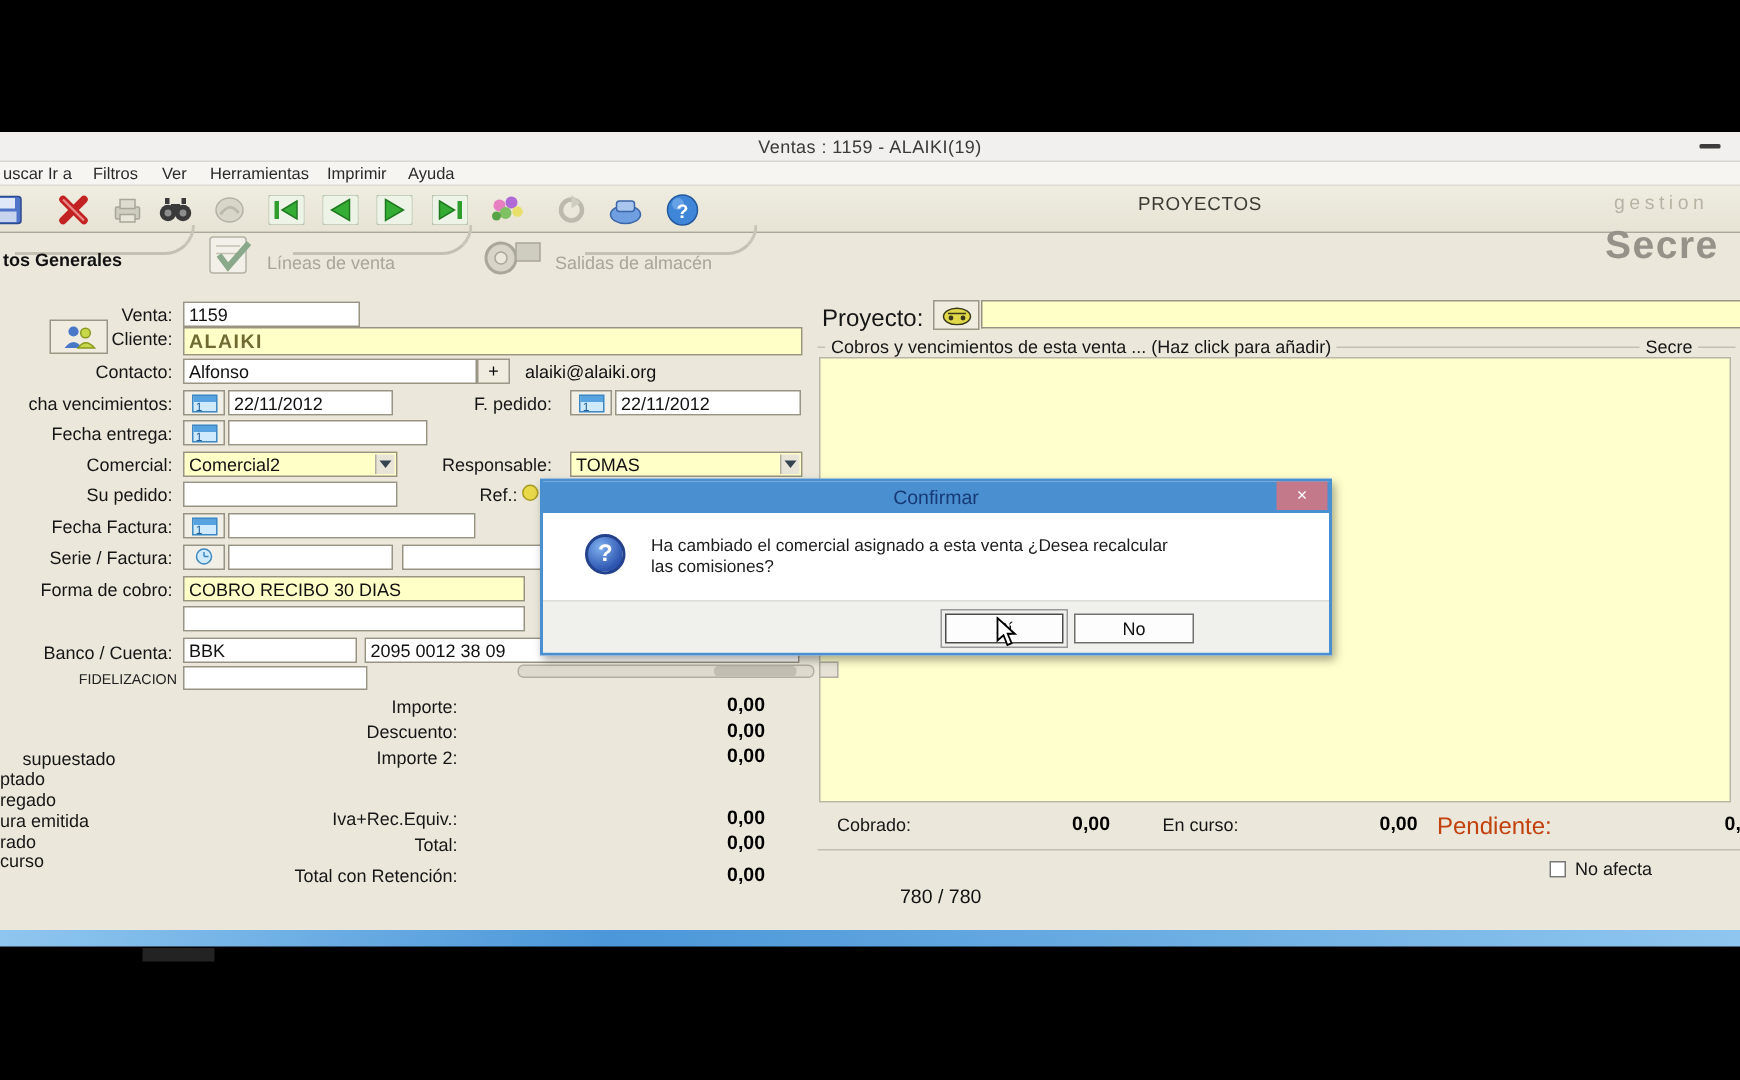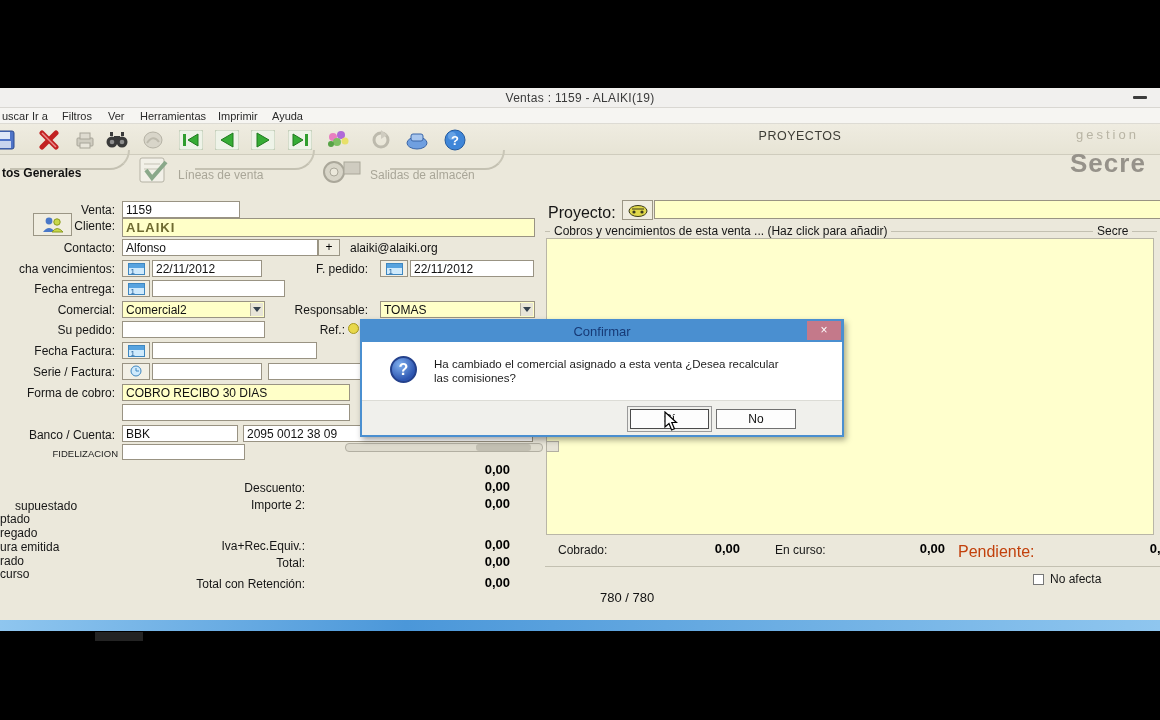--- a/index.html
+++ b/index.html
@@ -49,21 +49,21 @@
   .cal-ic:after { content:"1"; position:absolute; left:2px; top:3px; font-size:8px; color:#1d5d9a; }
   .val { position:absolute; font-size:13px; font-weight:bold; color:#000; text-align:right; }
   .flag { position:absolute; left:0; font-size:12px; color:#161616; }
 
   
   .groupline { position:absolute; height:1px; background:#c3c0b1; }
   #cobros-list { left:546px; top:238px; width:608px; height:297px; background:#ffffcd; border:1px solid #b9b6a7; }
   .check { position:absolute; width:11px; height:11px; background:#fff; border:1px solid #777; }
 
   
-  #dialog { left:360px; top:319px; width:484px; height:118px; background:#fff;
+  #dialog { left:360px; top:319px; width:528px; height:118px; background:#fff;
             border:2px solid #4a8fd0; box-shadow:2px 3px 6px rgba(0,0,0,.35); }
   #dlg-title { position:absolute; left:0; top:0; right:0; height:21px; background:#4a8fd0;
                text-align:center; font-size:13px; color:#173a76; padding-top:3px; }
   #dlg-close { position:absolute; right:1px; top:0; width:34px; height:19px; background:#c4798a;
                color:#fff; font-size:12px; text-align:center; line-height:19px; }
   #dlg-body { position:absolute; left:0; top:21px; right:0; height:60px; background:#fff; }
   #dlg-msg { position:absolute; left:72px; top:15px; width:360px; font-size:11.5px; color:#1c1c1c; line-height:14px; }
   #dlg-qicon { position:absolute; left:28px; top:14px; width:27px; height:27px; border-radius:50%;
                background:radial-gradient(circle at 35% 30%, #7fb0ef, #2d55b0 70%);
                border:2px solid #24418c; color:#fff; font-weight:bold; font-size:16px;
@@ -296,20 +296,21 @@
   <div class="abs" style="left:40px; top:448px; width:78px; font-size:9.5px; color:#222; text-align:right;">FIDELIZACION</div>
   <div class="inp" style="left:122px; top:444px; width:123px; height:16px;"></div>
 
   <div class="flag" style="top:499px;padding-left:15px;">supuestado</div>
   <div class="flag" style="top:512px;">ptado</div>
   <div class="flag" style="top:526px;">regado</div>
   <div class="flag" style="top:540px;">ura emitida</div>
   <div class="flag" style="top:554px;">rado</div>
   <div class="flag" style="top:567px;">curso</div>
 
+  <div class="lbl" style="left:55px; top:464px; width:250px;">Importe:</div>
   <div class="val" style="left:350px; top:462px; width:160px;">0,00</div>
   <div class="lbl" style="left:55px; top:481px; width:250px;">Descuento:</div>
   <div class="val" style="left:350px; top:479px; width:160px;">0,00</div>
   <div class="lbl" style="left:55px; top:498px; width:250px;">Importe 2:</div>
   <div class="val" style="left:350px; top:496px; width:160px;">0,00</div>
   <div class="lbl" style="left:55px; top:539px; width:250px;">Iva+Rec.Equiv.:</div>
   <div class="val" style="left:350px; top:537px; width:160px;">0,00</div>
   <div class="lbl" style="left:55px; top:556px; width:250px;">Total:</div>
   <div class="val" style="left:350px; top:554px; width:160px;">0,00</div>
   <div class="lbl" style="left:55px; top:577px; width:250px;">Total con Retención:</div>

